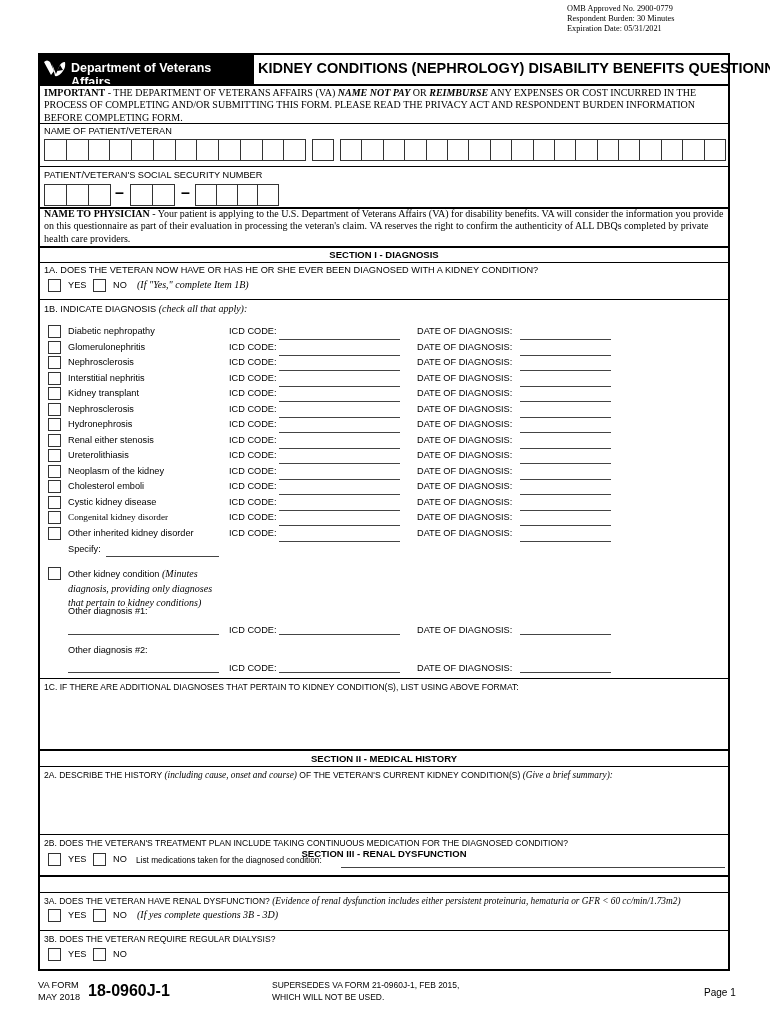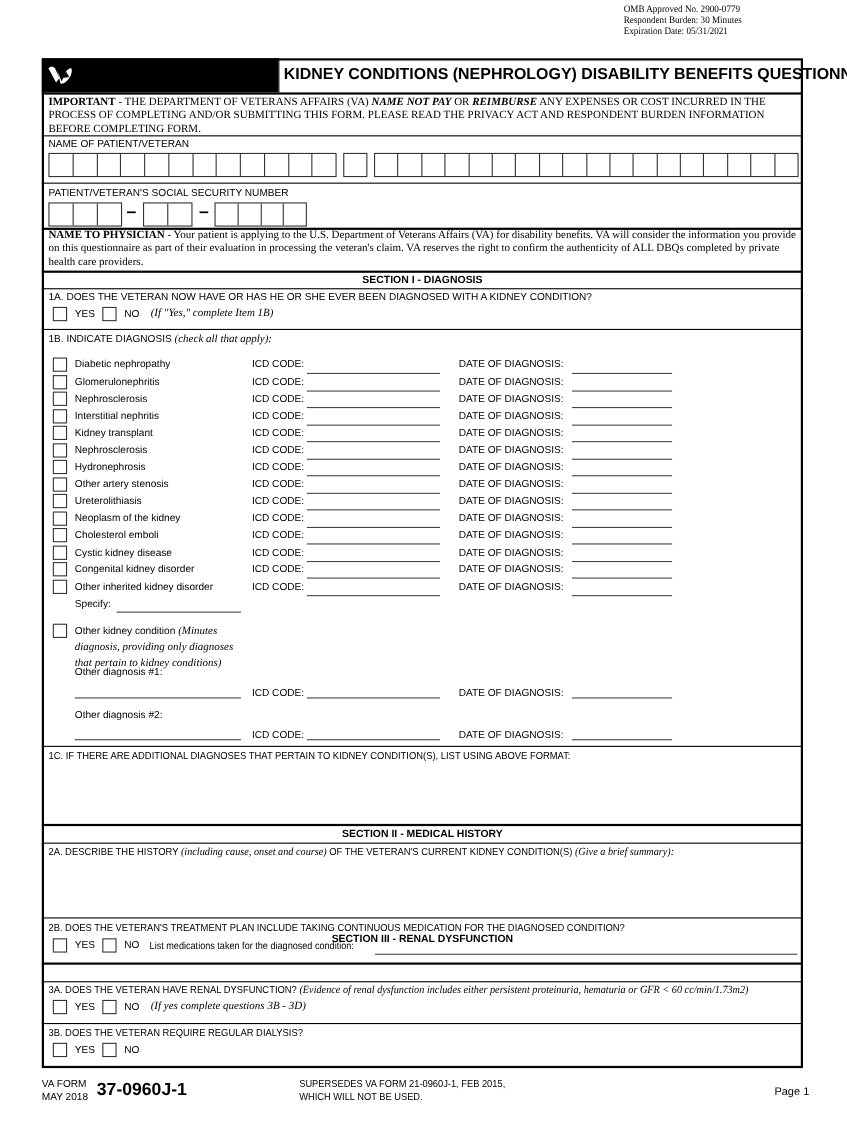--- a/index.html
+++ b/index.html
@@ -34,20 +34,21 @@
 </div>
 
 <div class="frame"></div>
 
 <div class="hdr-left">
   <svg class="abs" style="left:5px;top:5px" width="24" height="20" viewBox="0 0 24 20">
     <path d="M1 4 Q4 1 7 4 L11 13 L8 17 Z" fill="#fff"></path>
     <path d="M9 6 L13 16 L16 9 Q18 4 22 4 Q23 9 20 13 Q16 19 12 18 Z" fill="#fff"></path>
     <path d="M14 13 L17 7 L20 12 Z" fill="#000"></path>
   </svg>
+  <span class="txt">Department of Veterans Affairs</span>
 </div>
 <div class="hline thick" style="left:38px;top:84px;width:692px"></div>
 <div class="abs" style="left:253px;top:53px;width:0;height:31px;border-left:1px solid #000"></div>
 <div class="hdr-title">KIDNEY CONDITIONS (NEPHROLOGY) DISABILITY BENEFITS QUESTIONNAIRE</div>
 
 <div class="abs serif10" style="left:44px;top:87px;width:682px">
   <b>IMPORTANT</b><span> - THE DEPARTMENT OF VETERANS AFFAIRS (VA) </span><b><i>NAME NOT PAY</i></b><span> OR </span><b><i>REIMBURSE</i></b><span> ANY EXPENSES OR COST INCURRED IN THE PROCESS OF COMPLETING AND/OR SUBMITTING THIS FORM. PLEASE READ THE PRIVACY ACT AND RESPONDENT BURDEN INFORMATION BEFORE COMPLETING FORM.</span>
 </div>
 <div class="hline" style="left:38px;top:123px;width:692px"></div>
 
@@ -165,21 +166,21 @@
     <div class="uline" style="left: 279px; top: 416.5px; width: 121px;"></div>
     <div class="abs sans9" style="left: 417px; top: 403.5px;">DATE OF DIAGNOSIS:</div>
     <div class="uline" style="left: 520px; top: 416.5px; width: 91px;"></div>
     <div class="box" style="left: 48px; top: 418px;"></div>
     <div class="abs sans9" style="left: 68px; top: 419px;">Hydronephrosis</div>
     <div class="abs sans9" style="left: 229px; top: 419px;">ICD CODE:</div>
     <div class="uline" style="left: 279px; top: 432px; width: 121px;"></div>
     <div class="abs sans9" style="left: 417px; top: 419px;">DATE OF DIAGNOSIS:</div>
     <div class="uline" style="left: 520px; top: 432px; width: 91px;"></div>
     <div class="box" style="left: 48px; top: 433.5px;"></div>
-    <div class="abs sans9" style="left: 68px; top: 434.5px;">Other artery stenosis</div>
+    <div class="abs sans9" style="left: 68px; top: 434.5px;">Renal either stenosis</div>
     <div class="abs sans9" style="left: 229px; top: 434.5px;">ICD CODE:</div>
     <div class="uline" style="left: 279px; top: 447.5px; width: 121px;"></div>
     <div class="abs sans9" style="left: 417px; top: 434.5px;">DATE OF DIAGNOSIS:</div>
     <div class="uline" style="left: 520px; top: 447.5px; width: 91px;"></div>
     <div class="box" style="left: 48px; top: 449px;"></div>
     <div class="abs sans9" style="left: 68px; top: 450px;">Ureterolithiasis</div>
     <div class="abs sans9" style="left: 229px; top: 450px;">ICD CODE:</div>
     <div class="uline" style="left: 279px; top: 463px; width: 121px;"></div>
     <div class="abs sans9" style="left: 417px; top: 450px;">DATE OF DIAGNOSIS:</div>
     <div class="uline" style="left: 520px; top: 463px; width: 91px;"></div>
@@ -195,21 +196,21 @@
     <div class="uline" style="left: 279px; top: 494px; width: 121px;"></div>
     <div class="abs sans9" style="left: 417px; top: 481px;">DATE OF DIAGNOSIS:</div>
     <div class="uline" style="left: 520px; top: 494px; width: 91px;"></div>
     <div class="box" style="left: 48px; top: 495.5px;"></div>
     <div class="abs sans9" style="left: 68px; top: 496.5px;">Cystic kidney disease</div>
     <div class="abs sans9" style="left: 229px; top: 496.5px;">ICD CODE:</div>
     <div class="uline" style="left: 279px; top: 509.5px; width: 121px;"></div>
     <div class="abs sans9" style="left: 417px; top: 496.5px;">DATE OF DIAGNOSIS:</div>
     <div class="uline" style="left: 520px; top: 509.5px; width: 91px;"></div>
     <div class="box" style="left: 48px; top: 511px;"></div>
-    <div class="abs sans9" style="left: 68px; top: 512px;">Congenital kidney disorder</div>
+    <div class="abs sans9" style="left: 68px; top: 512px; font-family: Liberation Serif, serif;">Congenital kidney disorder</div>
     <div class="abs sans9" style="left: 229px; top: 512px;">ICD CODE:</div>
     <div class="uline" style="left: 279px; top: 525px; width: 121px;"></div>
     <div class="abs sans9" style="left: 417px; top: 512px;">DATE OF DIAGNOSIS:</div>
     <div class="uline" style="left: 520px; top: 525px; width: 91px;"></div>
     <div class="box" style="left: 48px; top: 526.5px;"></div>
     <div class="abs sans9" style="left: 68px; top: 527.5px;">Other inherited kidney disorder</div>
     <div class="abs sans9" style="left: 229px; top: 527.5px;">ICD CODE:</div>
     <div class="uline" style="left: 279px; top: 540.5px; width: 121px;"></div>
     <div class="abs sans9" style="left: 417px; top: 527.5px;">DATE OF DIAGNOSIS:</div>
     <div class="uline" style="left: 520px; top: 540.5px; width: 91px;"></div>
@@ -271,18 +272,18 @@
 <div class="abs sans9" style="left:44px;top:934px;transform:scaleX(0.93);transform-origin:left">3B. DOES THE VETERAN REQUIRE REGULAR DIALYSIS?</div>
 <div class="box" style="left:48px;top:948px"></div>
 <div class="abs sans9" style="left:68px;top:949px">YES</div>
 <div class="box" style="left:93px;top:948px"></div>
 <div class="abs sans9" style="left:113px;top:949px">NO</div>
 
 <div class="abs sans9" style="left:38px;top:979px;line-height:12px">
   <div>VA FORM</div>
   <div>MAY 2018</div>
 </div>
-<div class="abs" style="left:88px;top:982px;font-size:16px;font-weight:bold">37-0960J-1</div>
+<div class="abs" style="left:88px;top:982px;font-size:16px;font-weight:bold">18-0960J-1</div>
 <div class="abs sans9" style="left:272px;top:979px;line-height:12px;transform:scaleX(0.92);transform-origin:left top">
   <div>SUPERSEDES VA FORM 21-0960J-1, FEB 2015,</div>
   <div>WHICH WILL NOT BE USED.</div>
 </div>
 <div class="abs" style="left:704px;top:987px;font-size:10px">Page 1</div>
 
 </body></html>

